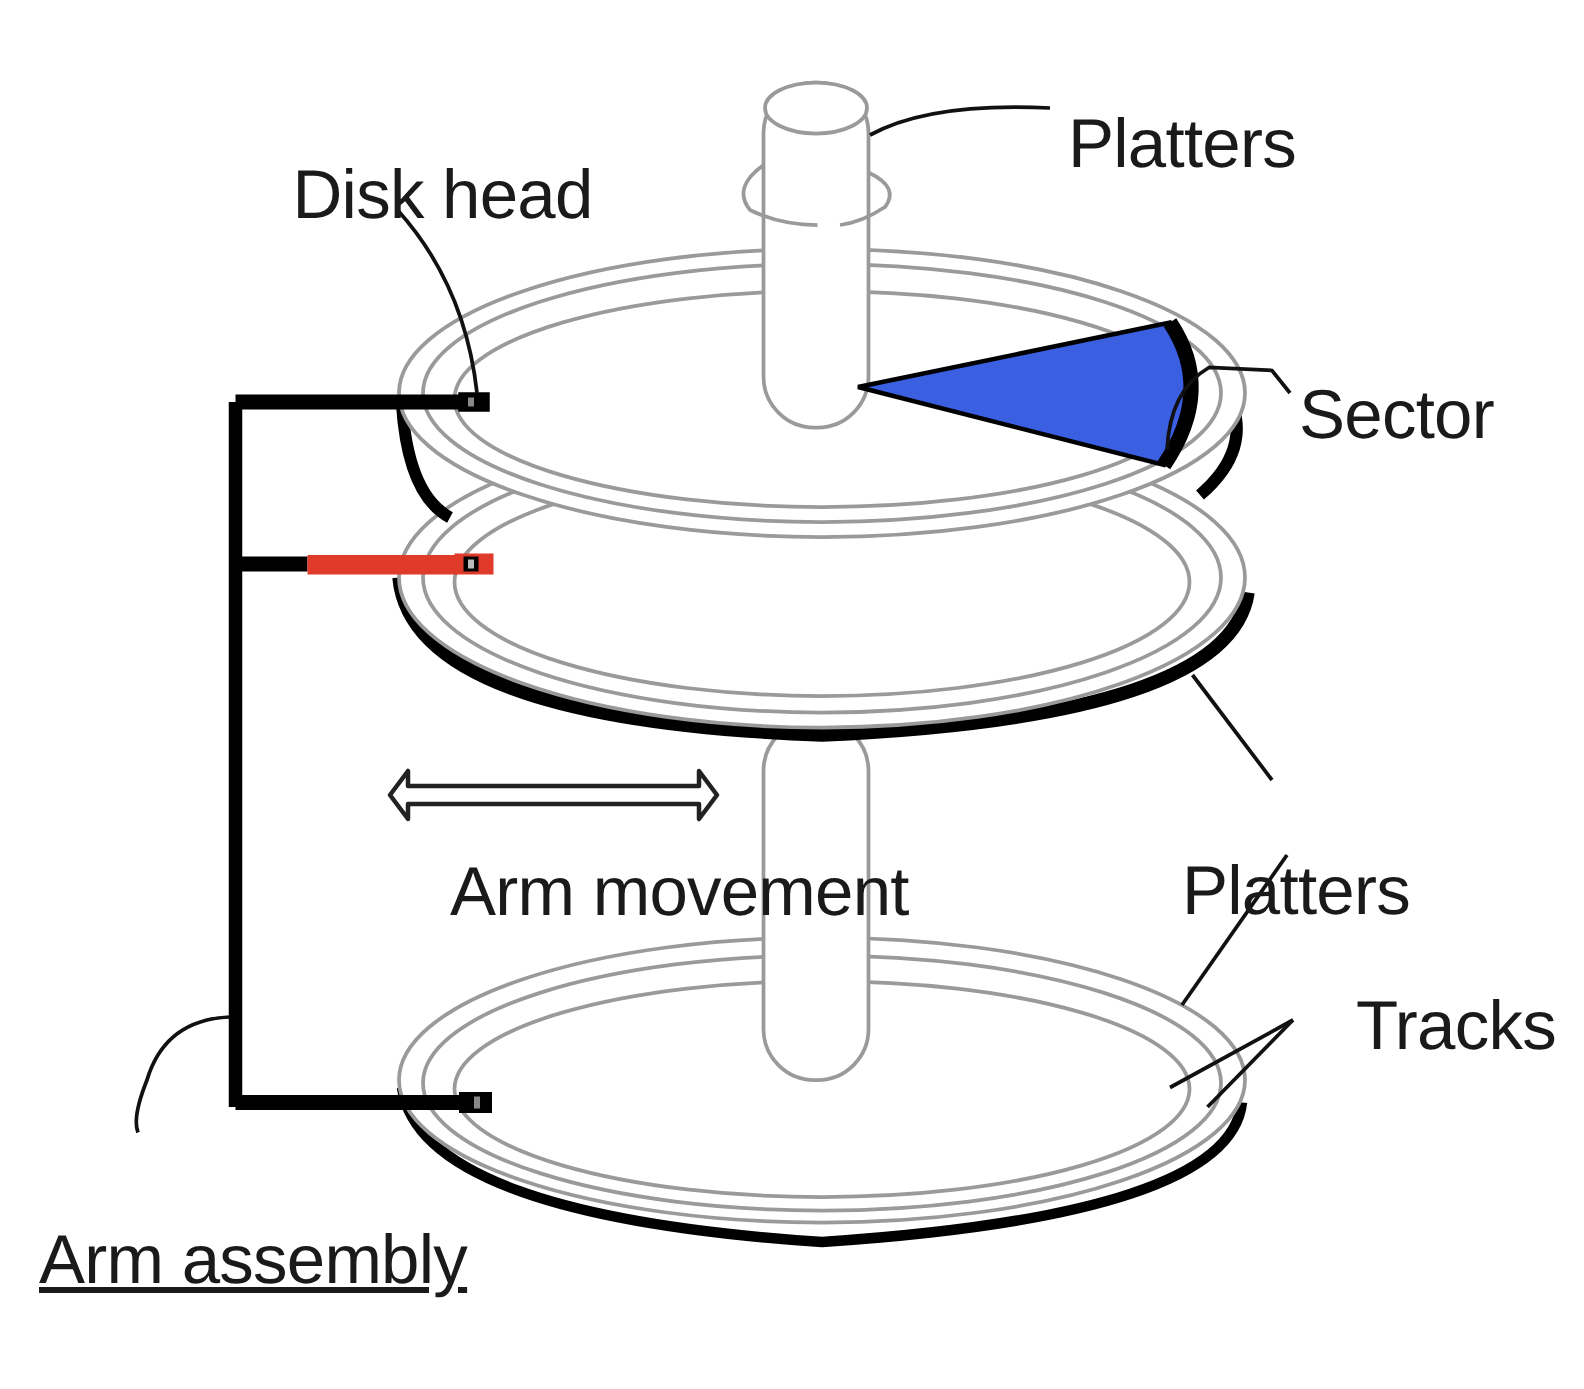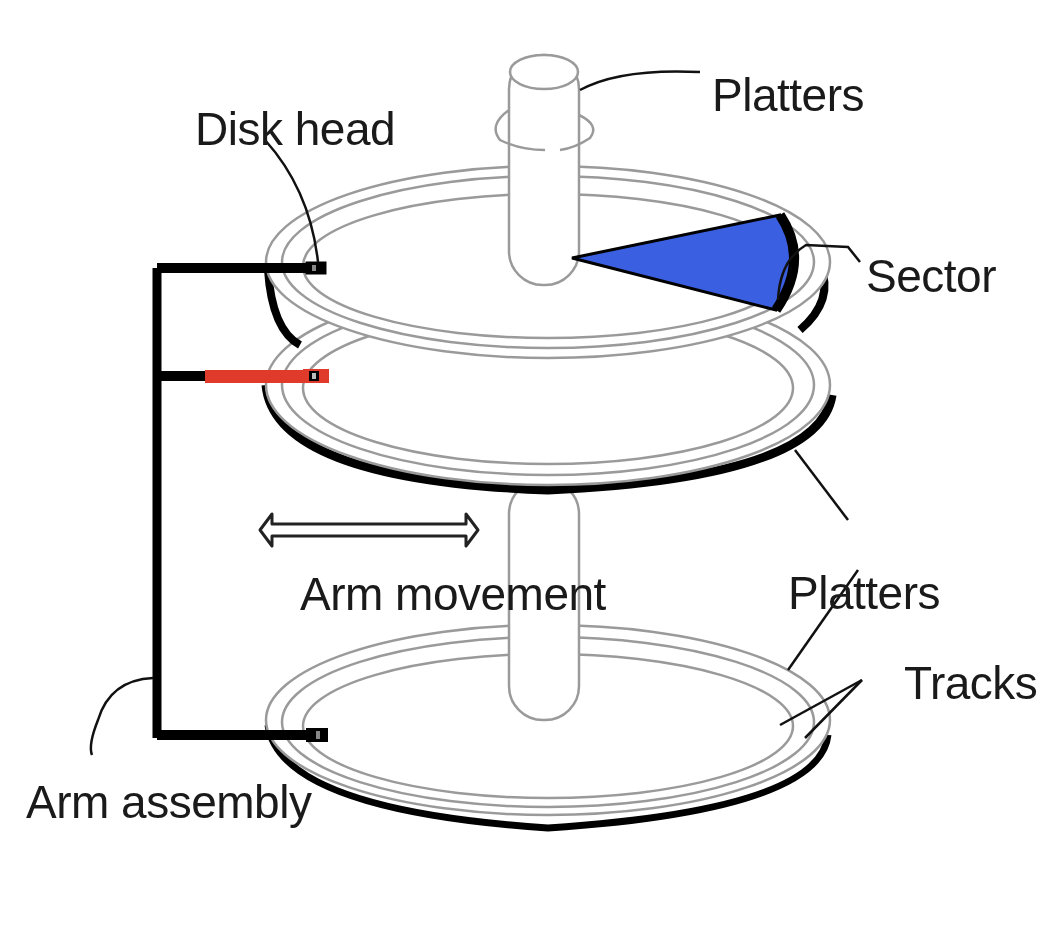--- a/index.html
+++ b/index.html
@@ -100,13 +100,13 @@
     <path d="M153,678 Q110,680 98,720 Q88,745 92,755"></path>
   </g>
 </svg>
 
 <div class="lbl" style="left:712px; top:72px;">Platters</div>
 <div class="lbl" style="left:172px; top:106px;margin-left:23px;">Disk head</div>
 <div class="lbl" style="left:866px; top:253px;">Sector</div>
 <div class="lbl" style="left:788px; top:534px;margin-top:36px;">Platters</div>
 <div class="lbl" style="left:272px; top:571px;margin-left:28px;">Arm movement</div>
 <div class="lbl" style="left:868px; top:660px;margin-left:36px;">Tracks</div>
-<div class="lbl" style="left:26px; top:779px;">Arm assembly</div>
+<div class="lbl" style="left:26px; top:816px;text-decoration:underline;">Arm assembly</div>
 
 </body></html>

